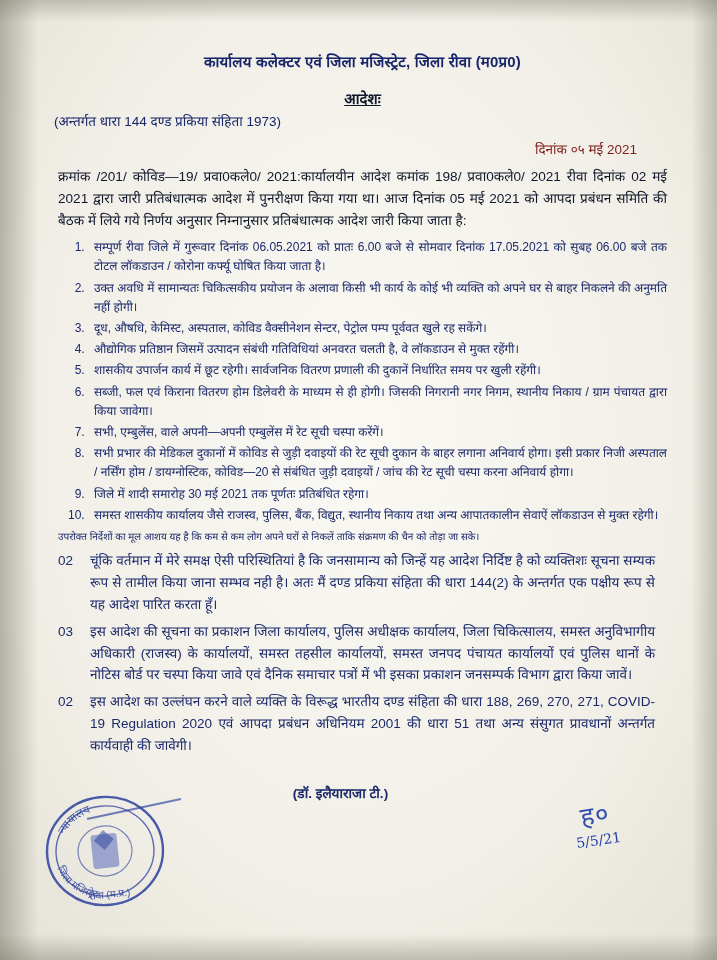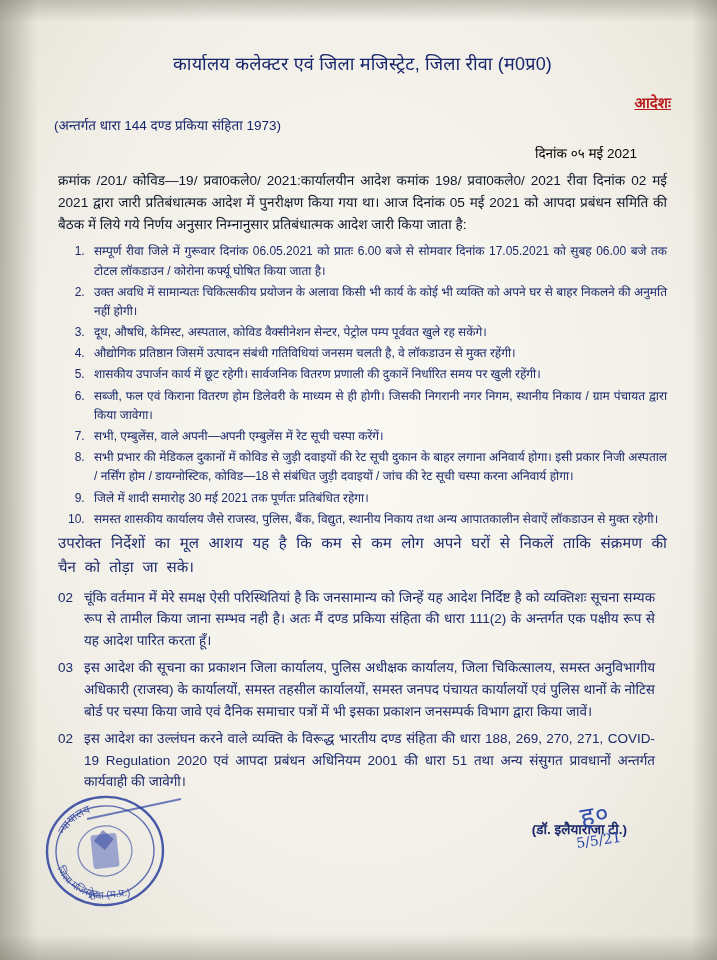--- a/index.html
+++ b/index.html
@@ -49,48 +49,48 @@
     position: absolute;
     left: 0; top: 0;
     width: 717px;
     height: 960px;
     padding: 34px 46px 20px 54px;
     box-sizing: border-box;
     color: #1c2a6b;
   }
   .doc-title {
     text-align: center;
-    font-size: 18px;
-    font-weight: normal;
+    font-size: 15px;
+    font-weight: bold;
     letter-spacing: 0.2px;
     margin: 18px 0 0 0;
     line-height: 1.35;
     color: #17256a;
   }
   .order-word {
-    text-align: right;
+    text-align: center;
     font-size: 15px;
     font-weight: bold;
     margin: 16px 0 0 0;
-    color: #b91c1c;
+    color: #0f172a;
   }
   .order-word span.u {
     text-decoration: underline;
   }
   .order-sub {
     text-align: left;
     font-size: 13.5px;
     margin: 4px 0 0 0;
     color: #17256a;
   }
   .date-line {
     text-align: right;
     font-size: 13.5px;
     margin: 10px 34px 0 0;
-    color: #000000;
+    color: #7f1d1d;
   }
   .intro {
     font-size: 13.6px;
     line-height: 1.62;
     text-align: justify;
     margin: 8px 4px 0 4px;
     color: #0f172a;
   }
   ol.points {
     margin: 6px 4px 0 0;
@@ -100,45 +100,44 @@
   }
   ol.points > li {
     margin-bottom: 2px;
     text-align: justify;
     padding-left: 6px;
   }
   ol.points > li::marker {
     font-weight: normal;
   }
   .para {
-    font-size: 15px;
+    font-size: 10px;
     line-height: 1.62;
     text-align: justify;
     margin: 4px 4px 0 4px;
-    font-family: Liberation Mono, monospace;
   }
   .numbered-para {
     display: flex;
-    gap: 4px;
+    gap: 10px;
     font-size: 13.5px;
     line-height: 1.62;
     text-align: justify;
     margin: 5px 16px 0 4px;
   }
   .numbered-para .num {
     flex: 0 0 auto;
     width: 22px;
   }
   .numbered-para .body {
     flex: 1 1 auto;
     text-align: justify;
   }
   .sign-block {
     margin-top: 26px;
-    text-align: right;
+    text-align: center;
     padding-right: 44px;
     font-size: 13.6px;
     line-height: 1.55;
     font-weight: bold;
   }
   .sign-scribble {
     position: absolute;
     right: 108px;
     bottom: 128px;
     font-size: 26px;
@@ -197,34 +196,34 @@
     <div class="order-sub">(अन्तर्गत धारा 144 दण्ड प्रकिया संहिता 1973)</div>
 
     <div class="date-line">दिनांक ०५ मई 2021</div>
 
     <div class="intro">क्रमांक /201/ कोविड—19/ प्रवा0कले0/ 2021:कार्यालयीन आदेश कमांक 198/ प्रवा0कले0/ 2021 रीवा दिनांक 02 मई 2021 द्वारा जारी प्रतिबंधात्मक आदेश में पुनरीक्षण किया गया था। आज दिनांक 05 मई 2021 को आपदा प्रबंधन समिति की बैठक में लिये गये निर्णय अनुसार निम्नानुसार प्रतिबंधात्मक आदेश जारी किया जाता है:</div>
 
     <ol class="points">
       <li>सम्पूर्ण रीवा जिले में गुरूवार दिनांक 06.05.2021 को प्रातः 6.00 बजे से सोमवार दिनांक 17.05.2021 को सुबह 06.00 बजे तक टोटल लॉकडाउन / कोरोना कर्फ्यू घोषित किया जाता है।</li>
       <li>उक्त अवधि में सामान्यतः चिकित्सकीय प्रयोजन के अलावा किसी भी कार्य के कोई भी व्यक्ति को अपने घर से बाहर निकलने की अनुमति नहीं होगी।</li>
       <li>दूध, औषधि, केमिस्ट, अस्पताल, कोविड वैक्सीनेशन सेन्टर, पेट्रोल पम्प पूर्ववत खुले रह सकेंगे।</li>
-      <li>औद्योगिक प्रतिष्ठान जिसमें उत्पादन संबंधी गतिविधियां जनसम चलती है, वे लॉकडाउन से मुक्त रहेंगी।</li>
+      <li>औद्योगिक प्रतिष्ठान जिसमें उत्पादन संबंधी गतिविधियां अनवरत चलती है, वे लॉकडाउन से मुक्त रहेंगी।</li>
       <li>शासकीय उपार्जन कार्य में छूट रहेगी। सार्वजनिक वितरण प्रणाली की दुकानें निर्धारित समय पर खुली रहेंगी।</li>
       <li>सब्जी, फल एवं किराना वितरण होम डिलेवरी के माध्यम से ही होगी। जिसकी निगरानी नगर निगम, स्थानीय निकाय / ग्राम पंचायत द्वारा किया जावेगा।</li>
       <li>सभी, एम्बुलेंस, वाले अपनी—अपनी एम्बुलेंस में रेट सूची चस्पा करेंगें।</li>
-      <li>सभी प्रभार की मेडिकल दुकानों में कोविड से जुड़ी दवाइयों की रेट सूची दुकान के बाहर लगाना अनिवार्य होगा। इसी प्रकार निजी अस्पताल / नर्सिंग होम / डायग्नोस्टिक, कोविड—18 से संबंधित जुड़ी दवाइयों / जांच की रेट सूची चस्पा करना अनिवार्य होगा।</li>
+      <li>सभी प्रभार की मेडिकल दुकानों में कोविड से जुड़ी दवाइयों की रेट सूची दुकान के बाहर लगाना अनिवार्य होगा। इसी प्रकार निजी अस्पताल / नर्सिंग होम / डायग्नोस्टिक, कोविड—20 से संबंधित जुड़ी दवाइयों / जांच की रेट सूची चस्पा करना अनिवार्य होगा।</li>
       <li>जिले में शादी समारोह 30 मई 2021 तक पूर्णतः प्रतिबंधित रहेगा।</li>
       <li>समस्त शासकीय कार्यालय जैसे राजस्व, पुलिस, बैंक, विद्युत, स्थानीय निकाय तथा अन्य आपातकालीन सेवाऐं लॉकडाउन से मुक्त रहेगी।</li>
     </ol>
 
     <div class="para">उपरोक्त निर्देशों का मूल आशय यह है कि कम से कम लोग अपने घरों से निकलें ताकि संक्रमण की चैन को तोड़ा जा सके।</div>
 
     <div class="numbered-para">
       <div class="num">02</div>
-      <div class="body">चूंकि वर्तमान में मेरे समक्ष ऐसी परिस्थितियां है कि जनसामान्य को जिन्हें यह आदेश निर्दिष्ट है को व्यक्तिशः सूचना सम्यक रूप से तामील किया जाना सम्भव नही है। अतः मैं दण्ड प्रकिया संहिता की धारा 111(2) के अन्तर्गत एक पक्षीय रूप से यह आदेश पारित करता हूँ।</div>
+      <div class="body">चूंकि वर्तमान में मेरे समक्ष ऐसी परिस्थितियां है कि जनसामान्य को जिन्हें यह आदेश निर्दिष्ट है को व्यक्तिशः सूचना सम्यक रूप से तामील किया जाना सम्भव नही है। अतः मैं दण्ड प्रकिया संहिता की धारा 144(2) के अन्तर्गत एक पक्षीय रूप से यह आदेश पारित करता हूँ।</div>
     </div>
 
     <div class="numbered-para">
       <div class="num">03</div>
       <div class="body">इस आदेश की सूचना का प्रकाशन जिला कार्यालय, पुलिस अधीक्षक कार्यालय, जिला चिकित्सालय, समस्त अनुविभागीय अधिकारी (राजस्व) के कार्यालयों, समस्त तहसील कार्यालयों, समस्त जनपद पंचायत कार्यालयों एवं पुलिस थानों के नोटिस बोर्ड पर चस्पा किया जावे एवं दैनिक समाचार पत्रों में भी इसका प्रकाशन जनसम्पर्क विभाग द्वारा किया जावें।</div>
     </div>
 
     <div class="numbered-para">
       <div class="num">02</div>
       <div class="body">इस आदेश का उल्लंघन करने वाले व्यक्ति के विरूद्ध भारतीय दण्ड संहिता की धारा 188, 269, 270, 271, COVID-19 Regulation 2020 एवं आपदा प्रबंधन अधिनियम 2001 की धारा 51 तथा अन्य संसुगत प्रावधानों अन्तर्गत कार्यवाही की जावेगी।</div>

